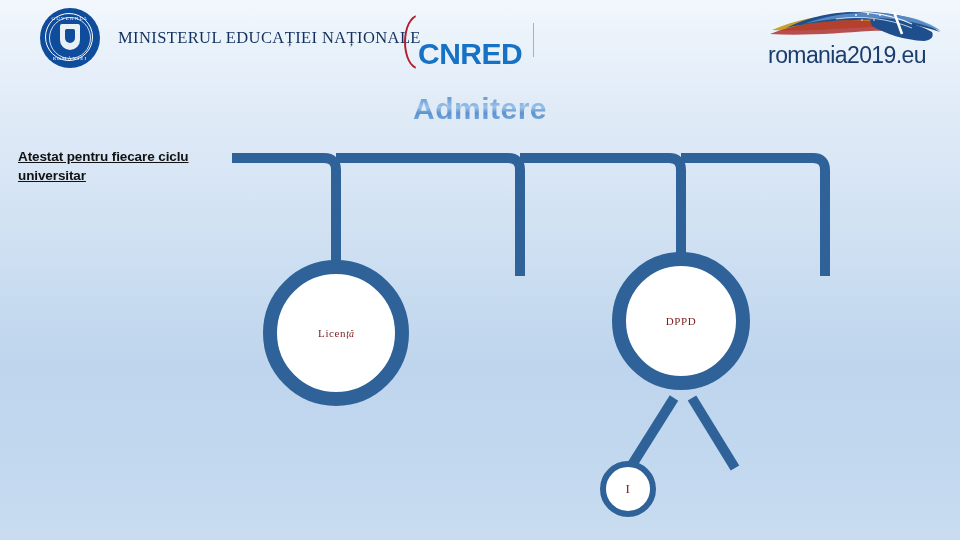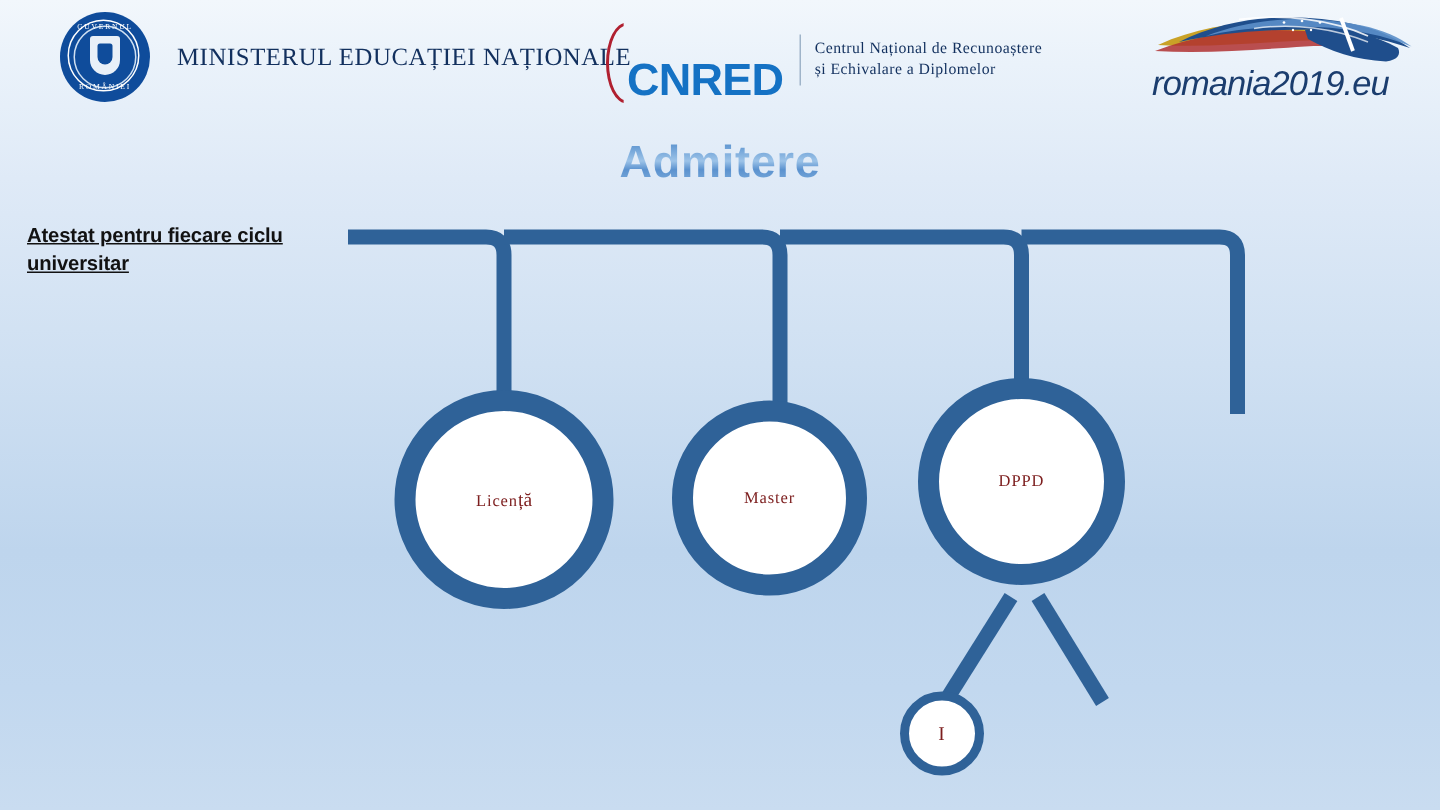--- a/index.html
+++ b/index.html
@@ -138,21 +138,20 @@
     font-size: 10.5px;
     line-height: 14px;
     letter-spacing: 0.3px;
     white-space: nowrap;
   }
 
   .logo-ro {
     position: absolute;
     left: 752px; top: 8px;
     width: 190px;
-    font-style: italic;
   }
   .ro-wave {
     height: 36px;
     width: 190px;
     position: relative;
   }
   .ro-word {
     color: #1b3d6e;
     font-size: 23px;
     letter-spacing: -0.6px;
@@ -210,22 +209,23 @@
     justify-content: center;
   }
   .node-label {
     color: #7c1d1d;
     font-family: "Liberation Serif", serif;
     font-size: 11px;
     letter-spacing: 0.6px;
     white-space: nowrap;
   }
   .node-label .big {
-    font-size: 13px;
+    font-size: 10px;
     letter-spacing: 0;
+    font-style: italic;
   }
   .node-small {
     position: absolute;
     border-radius: 50%;
     background: #ffffff;
     border: 6px solid #2f6298;
     box-sizing: border-box;
     display: flex;
     align-items: center;
     justify-content: center;
@@ -247,24 +247,20 @@
         <div class="shield"></div>
         <div class="arctxt bot">ROMÂNIEI</div>
       </div>
       <div class="men-title">MINISTERUL EDUCAȚIEI NAȚIONALE</div>
     </div>
 
     <div class="logo-cnred">
       <div class="cnred-paren"></div>
       <div class="cnred-word">CNRED</div>
       <div class="cnred-div"></div>
-      <div class="cnred-sub">
-        <div>Centrul Național de Recunoaștere</div>
-        <div>și Echivalare a Diplomelor</div>
-      </div>
     </div>
 
     <div class="logo-ro">
       <div class="ro-wave">
         <svg width="190" height="36" viewBox="0 0 190 36" xmlns="http://www.w3.org/2000/svg">
           <path d="M20 22 C55 6, 95 4, 135 10 C150 12, 163 16, 175 22 C160 20, 140 18, 120 19 C90 20, 55 24, 20 22 Z" fill="#c9a227"></path>
           <path d="M18 26 C55 12, 95 9, 138 15 C152 17, 164 21, 174 26 C158 24, 138 22, 118 23 C88 25, 52 28, 18 26 Z" fill="#b03030" opacity="0.85"></path>
           <path d="M34 20 C70 2, 112 0, 150 8 C165 11, 178 17, 188 24 C170 18, 148 13, 124 12 C92 11, 60 14, 34 20 Z" fill="#1f4e8c"></path>
           <path d="M52 16 C86 3, 122 2, 156 9 C170 12, 181 17, 189 23 C172 16, 150 11, 126 10 C98 9, 72 11, 52 16 Z" fill="#5b8fc9" opacity="0.9"></path>
           <path d="M118 12 C140 10, 162 14, 180 24 C182 28, 180 32, 172 33 C152 32, 134 26, 120 18 Z" fill="#1f4e8c"></path>
@@ -294,23 +290,20 @@
     <path d="M681 158 L 813 158 Q 825 158 825 170 L 825 276" stroke="#2f6298" stroke-width="10" fill="none" stroke-linecap="butt"></path>
 
     <line x1="674" y1="398" x2="630" y2="468" stroke="#2f6298" stroke-width="10"></line>
     <line x1="692" y1="398" x2="735" y2="468" stroke="#2f6298" stroke-width="10"></line>
   </svg>
 
   <div class="node" style="left:263px; top:260px; width:146px; height:146px;">
     <span class="node-label"><span>Licen</span><span class="big">ță</span></span>
   </div>
 
-  <div class="node" style="left:448px; top:267px; width:130px; height:130px;">
-    <span class="node-label">Master</span>
-  </div>
 
   <div class="node" style="left:612px; top:252px; width:138px; height:138px;">
     <span class="node-label">DPPD</span>
   </div>
 
 
   <div class="node-small" style="left:600px; top:461px; width:56px; height:56px;">
     <span class="node-label">I</span>
   </div>
 

